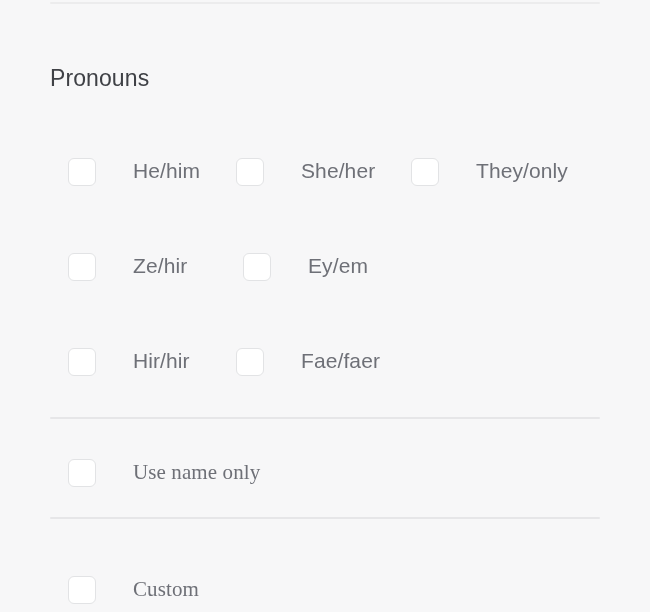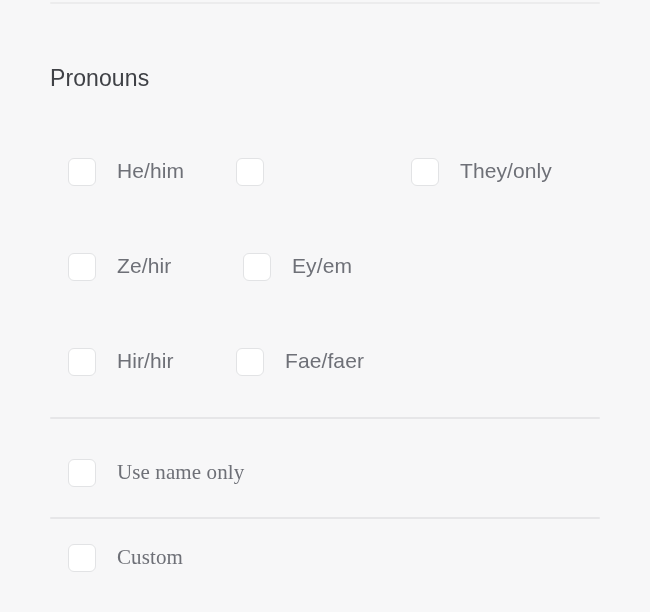--- a/index.html
+++ b/index.html
@@ -71,37 +71,37 @@
 
   
   .option-row {
     position: absolute;
     left: 68px;
     display: flex;
     align-items: flex-start;
     font-family: Liberation Serif, serif;
   }
   .option-row.use-name-only { top: 459px; }
-  .option-row.custom        { top: 544px; text-align: center; }
+  .option-row.custom        { top: 576px; text-align: center; }
 
   
   .checkbox {
     width: 28px;
     height: 28px;
     min-width: 28px;
     box-sizing: border-box;
     background: #ffffff;
     border: 1px solid #e2e3e5;
     border-radius: 6px;
     cursor: pointer;
     position: relative;
   }
 
   .option-label {
-    margin-left: 21px;
+    margin-left: 37px;
     font-size: 21px;
     line-height: 28px;
     font-weight: 400;
     color: #6e7077;
     letter-spacing: 0.1px;
     white-space: nowrap;
     cursor: pointer;
     margin-top: -1px;
   }
 </style>
@@ -116,20 +116,21 @@
 
   <div class="pronoun-grid">
 
     <div class="grid-row">
       <div class="grid-cell col-0">
         <span class="checkbox"></span>
         <span class="option-label">He/him</span>
       </div>
       <div class="grid-cell col-1">
         <span class="checkbox"></span>
+        <span class="option-label">She/her</span>
       </div>
       <div class="grid-cell col-2">
         <span class="checkbox"></span>
         <span class="option-label">They/only</span>
       </div>
     </div>
 
     <div class="grid-row">
       <div class="grid-cell col-1">
         <span class="checkbox"></span>

